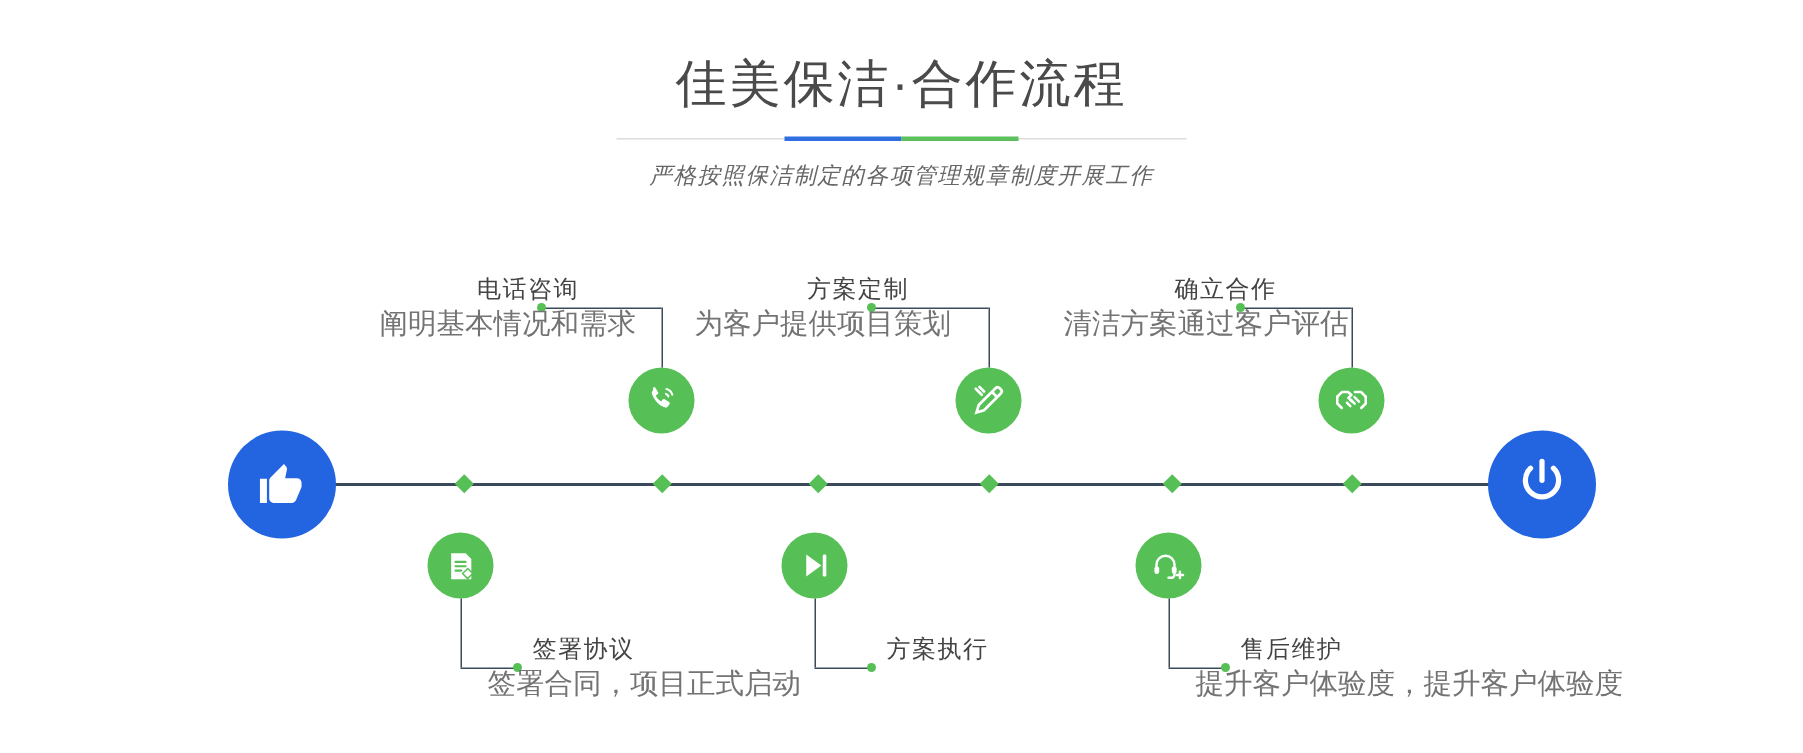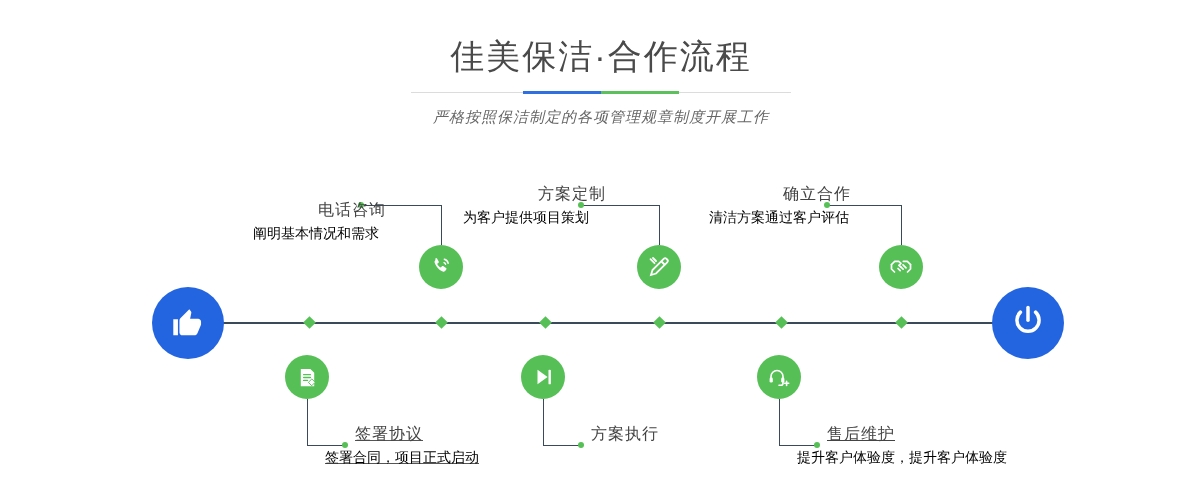--- a/index.html
+++ b/index.html
@@ -151,22 +151,22 @@
     position: absolute;
     white-space: nowrap;
   }
   .lbl .name {
     font-size: 16px;
     color: #444444;
     letter-spacing: 1px;
     line-height: 20px;
   }
   .lbl .desc {
-    font-size: 14px;
-    color: #000000;
+    font-size: 19px;
+    color: #737373;
     line-height: 20px;
     margin-top: 3px;
   }
   .lbl.above .name { text-align: left; }
   .lbl.below .name { text-align: left; }
 </style>
 </head>
 <body>
 
 <div class="page">
@@ -214,38 +214,38 @@
         <svg width="24" height="24" viewBox="0 0 24 24" fill="#ffffff">
           <path d="M6.6 3.2c.5-.3 1.1-.1 1.4.4l1.7 2.9c.3.5.15 1.1-.33 1.4l-1.2.8c.6 1.6 2 3.1 3.7 3.9l.85-1.2c.33-.46.95-.58 1.42-.28l2.9 1.8c.48.3.62.93.32 1.4l-1 1.55c-.4.63-1.15.93-1.87.77C10.9 15.9 7.2 12.1 5.6 7.5c-.25-.72.02-1.5.64-1.93z"></path>
           <path d="M15.3 4.3c1.9.5 3.4 2 3.9 3.9" stroke="#ffffff" stroke-width="1.4" fill="none" stroke-linecap="round"></path>
           <path d="M15 7.6c.8.25 1.4.85 1.6 1.65" stroke="#ffffff" stroke-width="1.4" fill="none" stroke-linecap="round"></path>
         </svg>
       </span>
     </div>
     <div class="vline" style="left:441px; top:45px; height:40px;"></div>
     <div class="hline" style="left:361px; top:45px; width:80px;"></div>
     <div class="dot" style="left:358px; top:42px;"></div>
-    <div class="lbl above" style="left:253px; top:40px;">
+    <div class="lbl above" style="left:253px; top:24px;">
       <div class="name" style="padding-left:65px;">电话咨询</div>
       <div class="desc">阐明基本情况和需求</div>
     </div>
 
     <div class="node" style="left:285px; top:195px;">
       <span>
         <svg width="23" height="23" viewBox="0 0 24 24" fill="#ffffff">
           <path d="M5 3h10l4 4v14H5z" fill="#ffffff"></path>
           <path d="M8 9h7M8 12h7M8 15h4" stroke="#56c057" stroke-width="1.5" stroke-linecap="round"></path>
           <path d="M16.5 13.5l3.5 3.5-3.6 3.6-3.5-3.5z" fill="#ffffff" stroke="#56c057" stroke-width="1"></path>
         </svg>
       </span>
     </div>
     <div class="vline" style="left:307px; top:239px; height:46px;"></div>
     <div class="hline" style="left:307px; top:285px; width:38px;"></div>
     <div class="dot" style="left:342px; top:282px;"></div>
-    <div class="lbl below" style="left:325px; top:264px;text-decoration:underline;">
+    <div class="lbl below" style="left:325px; top:264px;">
       <div class="name" style="padding-left:30px;">签署协议</div>
       <div class="desc">签署合同，项目正式启动</div>
     </div>
 
     <div class="node" style="left:637px; top:85px;">
       <span>
         <svg width="24" height="24" viewBox="0 0 24 24" fill="none" stroke="#ffffff" stroke-width="1.8" stroke-linecap="round">
           <path d="M4 20l5-1.5L20.2 7.3a2 2 0 0 0 0-2.8l-.7-.7a2 2 0 0 0-2.8 0L5.5 15l-1.5 5z"></path>
           <path d="M14.5 6.5l3 3"></path>
           <path d="M3.5 4.2l4 4M6 3l3 3"></path>
@@ -301,18 +301,18 @@
           <rect x="14.2" y="12.6" width="3.2" height="5" rx="1.4" fill="#ffffff" stroke="none"></rect>
           <path d="M16 17.6v.6a2 2 0 0 1-2 2h-2"></path>
           <path d="M19.6 16.2v4.2M17.5 18.3h4.2"></path>
         </svg>
       </span>
     </div>
     <div class="vline" style="left:779px; top:239px; height:46px;"></div>
     <div class="hline" style="left:779px; top:285px; width:38px;"></div>
     <div class="dot" style="left:814px; top:282px;"></div>
     <div class="lbl below" style="left:797px; top:264px;">
-      <div class="name" style="padding-left:30px;text-decoration:underline;">售后维护</div>
+      <div class="name" style="padding-left:30px;">售后维护</div>
       <div class="desc">提升客户体验度，提升客户体验度</div>
     </div>
 
   </div>
 </div>
 
 </body></html>

